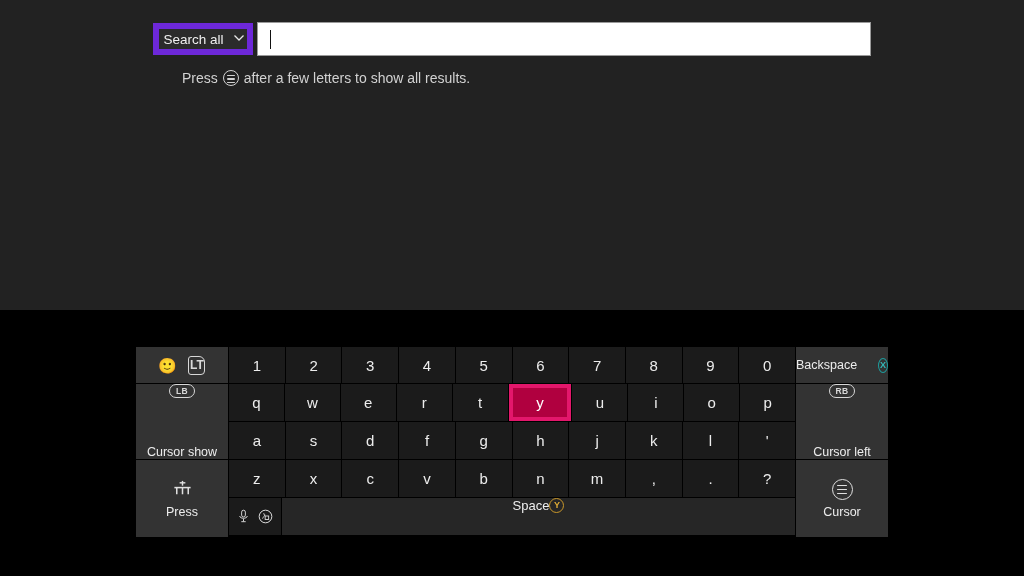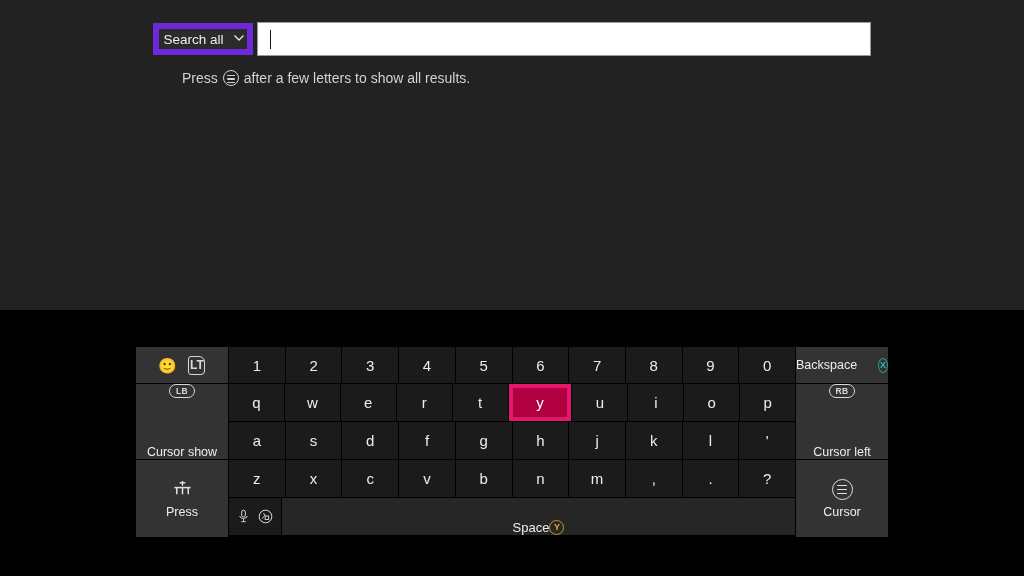--- a/index.html
+++ b/index.html
@@ -133,21 +133,21 @@
 
   
   .krow.r-space{ height:37px; }
   .fn-key{
     width:52px; background:#1b1b1b;
     display:flex; align-items:center; justify-content:center;
     gap:9px; cursor:pointer;
   }
   .space-key{
     flex:1; background:#262626;
-    display:flex; align-items:flex-end; justify-content:center;
+    display:flex; align-items:flex-start; justify-content:center;
     font-size:13px; color:#ededed;
     cursor:pointer; user-select:none;
   }
 
   
   .pad{
     display:inline-flex; align-items:center; justify-content:center;
     font-size:8.5px; font-weight:bold; letter-spacing:.3px;
     border:1.3px solid #d8d8d8; color:#d8d8d8;
     border-radius:7px; width:26px; height:14px;

